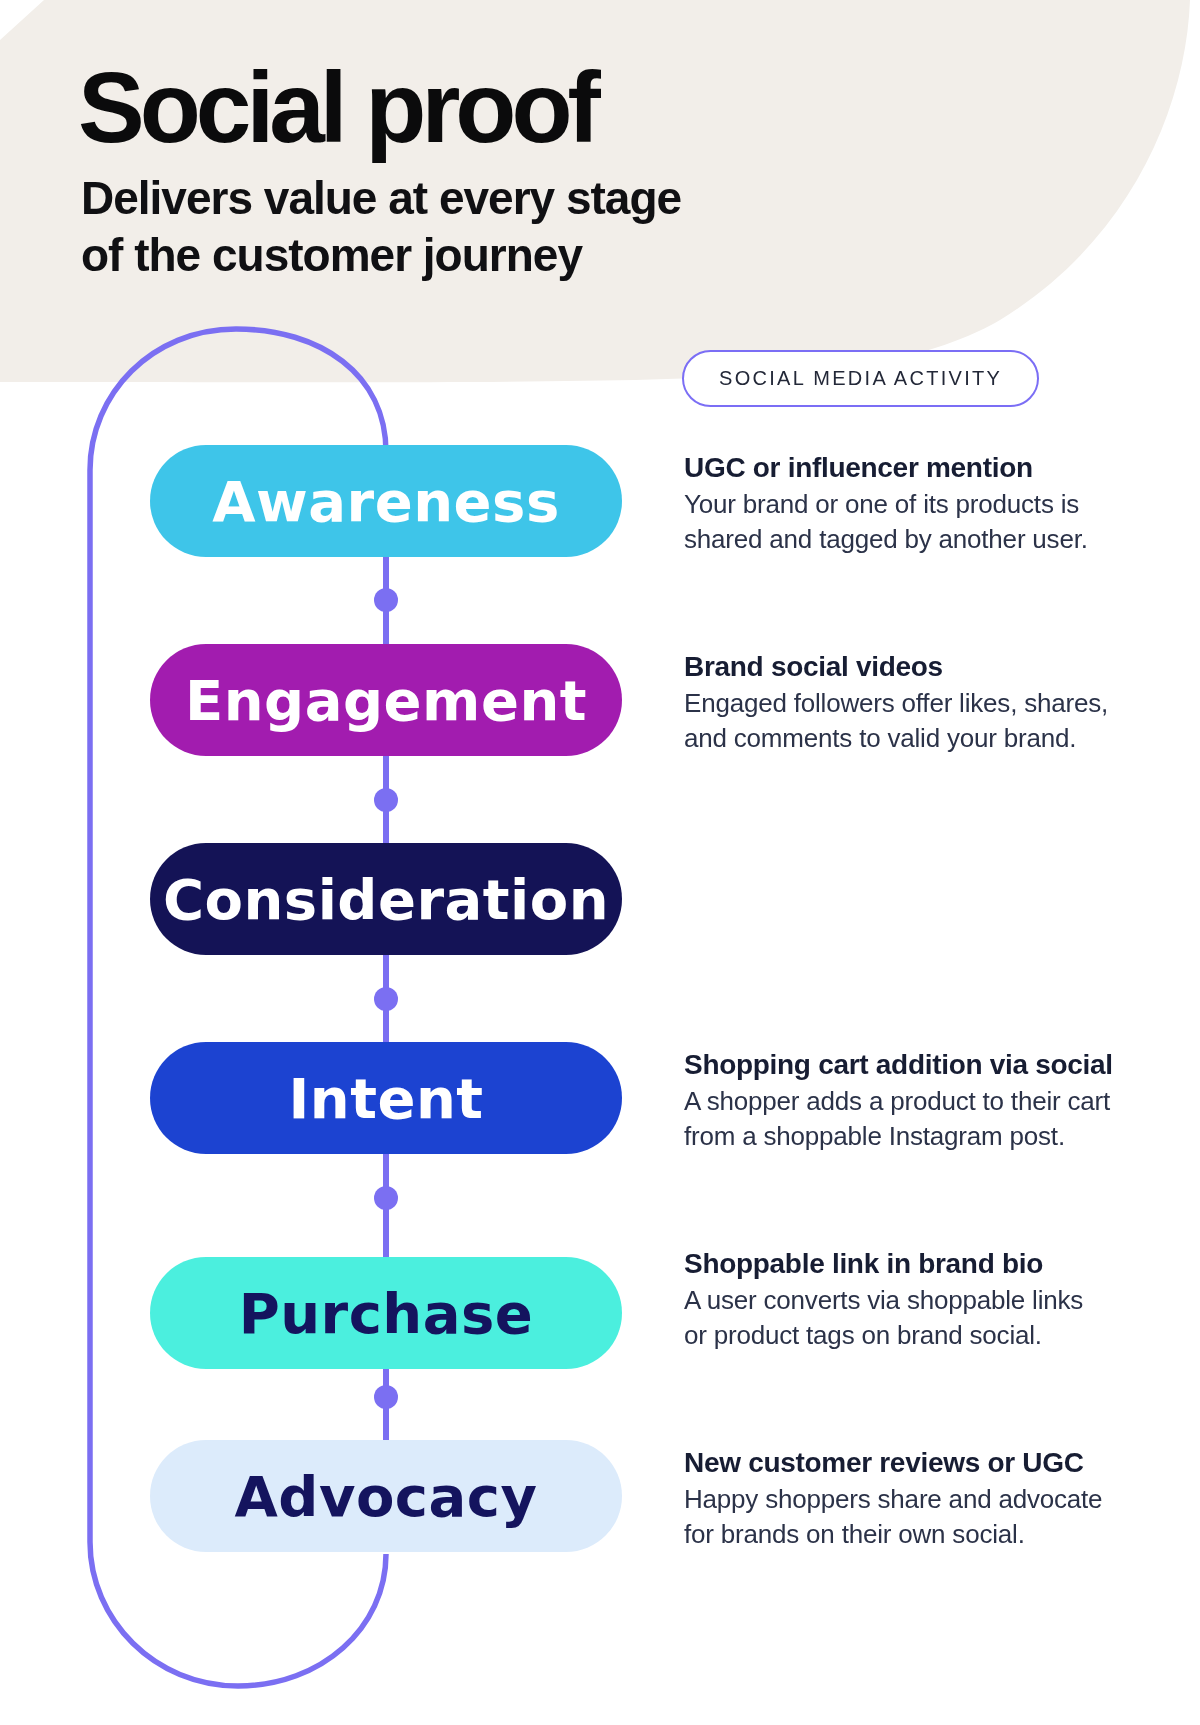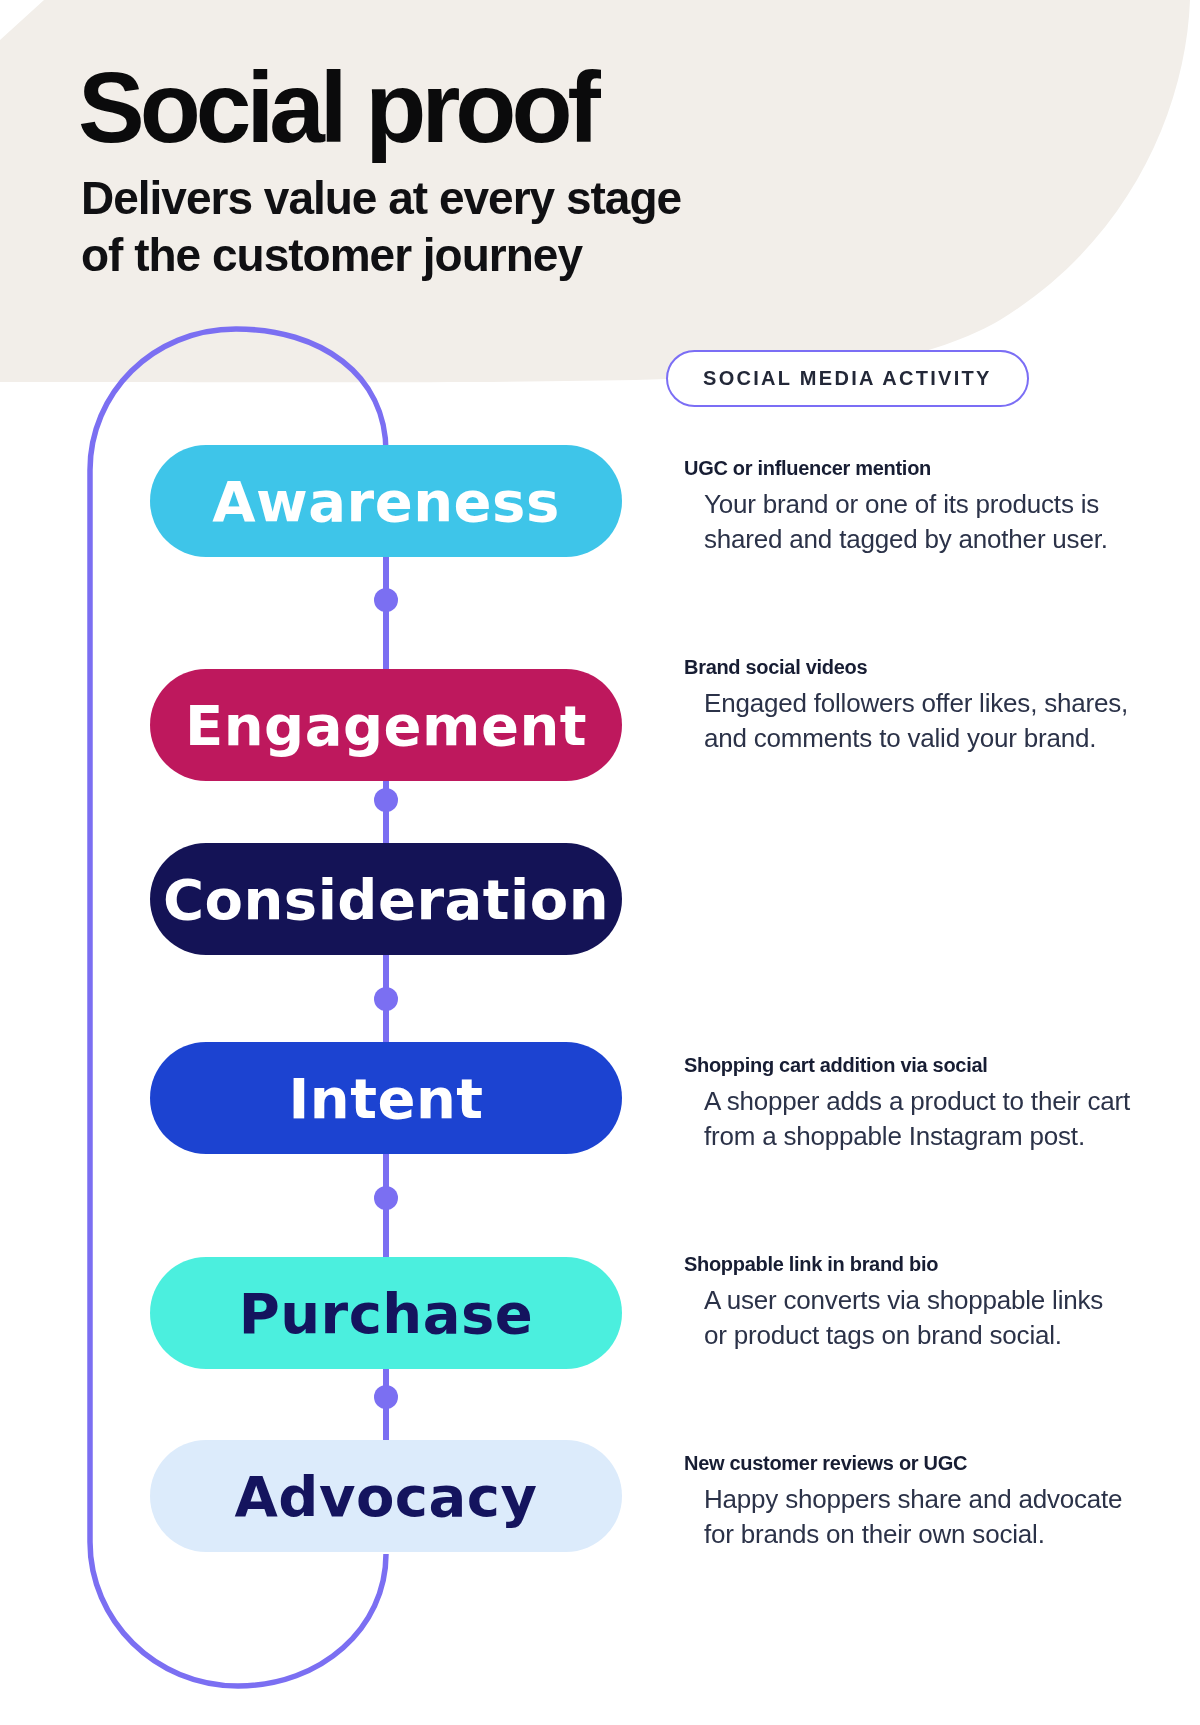--- a/index.html
+++ b/index.html
@@ -26,35 +26,35 @@
   
   .pill {
     position:absolute; left:150px; width:472px; height:112px;
     border-radius:56px; display:flex; align-items:center; justify-content:center;
     font-family:"DejaVu Sans", sans-serif; font-weight:bold; font-size:56px;
     letter-spacing:0.5px; white-space:nowrap;
   }
   .p0{top:445px}.p1{top:644px}.p2{top:843px}.p3{top:1042px}.p4{top:1241px}.p5{top:1440px}
   
   .badge {
-    position:absolute; left:666px; top:350px; height:53px;
+    position:absolute; left:682px; top:350px; height:53px;
     background:#ffffff; border:2px solid #7B6EF5; border-radius:29px;
     padding:0 35px; display:flex; align-items:center;
-    font-size:20px; letter-spacing:2.3px; color:#232838; white-space:nowrap;font-weight:bold;
+    font-size:20px; letter-spacing:2.3px; color:#232838; white-space:nowrap;
   }
   
   .activity { position:absolute; left:684px; width:480px; }
   .a0{top:451px}.a1{top:650px}.a2{top:849px}.a3{top:1048px}.a4{top:1247px}.a5{top:1446px}
   .activity h3 {
-    margin:0 0 2px 0; font-size:20px; font-weight:bold; letter-spacing:-0.3px;
+    margin:0 0 2px 0; font-size:28px; font-weight:bold; letter-spacing:-0.3px;
     line-height:34px; color:#171D33; white-space:nowrap;
   }
   .activity .line {
     font-size:26px; line-height:35px; letter-spacing:-0.2px;
-    color:#2B3248; white-space:nowrap;margin-left:20px;
+    color:#2B3248; white-space:nowrap;
   }
 </style>
 </head>
 <body>
 
 <div class="page">
 
   <svg class="bg-svg" width="1200" height="1725" viewBox="0 0 1200 1725" aria-hidden="true">
     <path d="M 44 0 L 1190 0 C 1186 110 1128 242 1000 320 C 878 390 700 382 0 382 L 0 40 Z" fill="#F2EEE9"></path>
   </svg>
@@ -71,21 +71,21 @@
     <circle cx="386" cy="600" r="12" fill="#7B6FF2"></circle>
     <circle cx="386" cy="800" r="12" fill="#7B6FF2"></circle>
     <circle cx="386" cy="999" r="12" fill="#7B6FF2"></circle>
     <circle cx="386" cy="1198" r="12" fill="#7B6FF2"></circle>
     <circle cx="386" cy="1397" r="12" fill="#7B6FF2"></circle>
   </svg>
 
   <div class="pill p0" style="background: rgb(62, 197, 233); color: rgb(255, 255, 255);">
     <span>Awareness</span>
   </div>
-  <div class="pill p1" style="background: #be185d; color: rgb(255, 255, 255); margin-top: 25px;">
+  <div class="pill p1" style="background: #a21caf; color: rgb(255, 255, 255);">
     <span>Engagement</span>
   </div>
   <div class="pill p2" style="background: rgb(20, 19, 86); color: rgb(255, 255, 255);">
     <span>Consideration</span>
   </div>
   <div class="pill p3" style="background: rgb(28, 67, 209); color: rgb(255, 255, 255);">
     <span>Intent</span>
   </div>
   <div class="pill p4" style="background: rgb(75, 239, 222); color: rgb(20, 20, 94); margin-top: 16px;">
     <span>Purchase</span>

